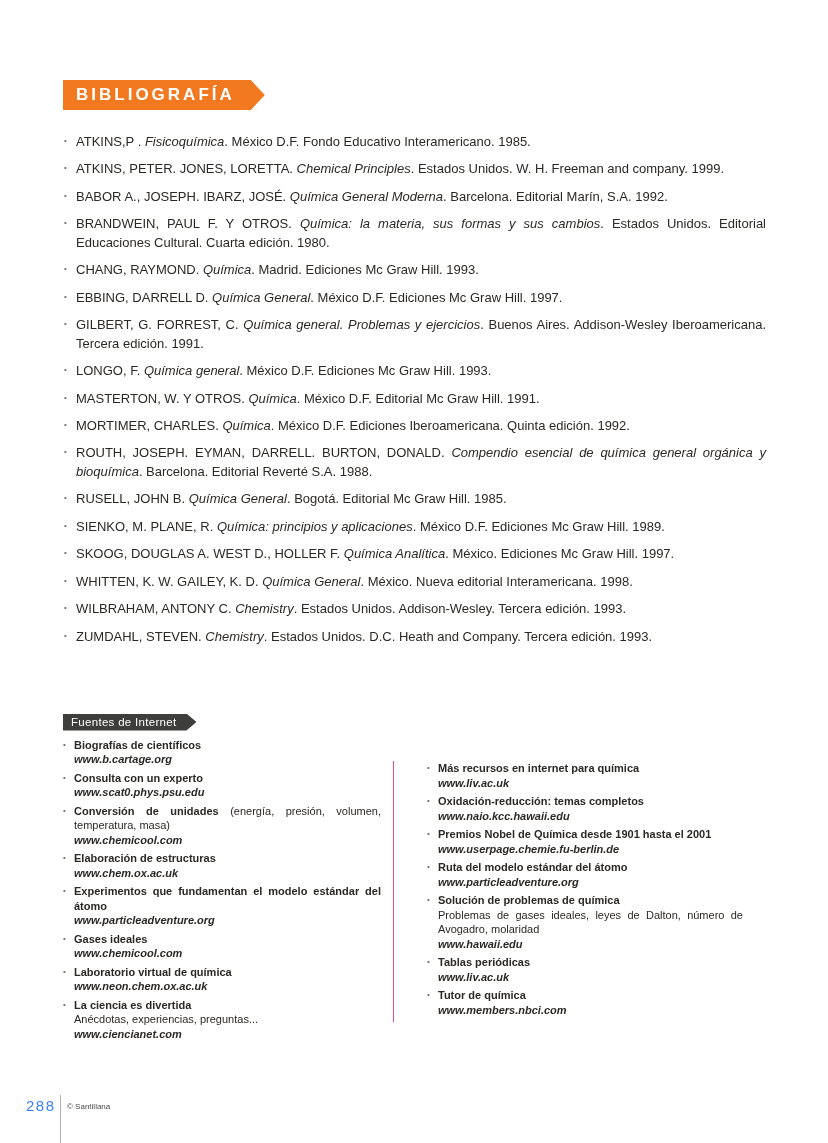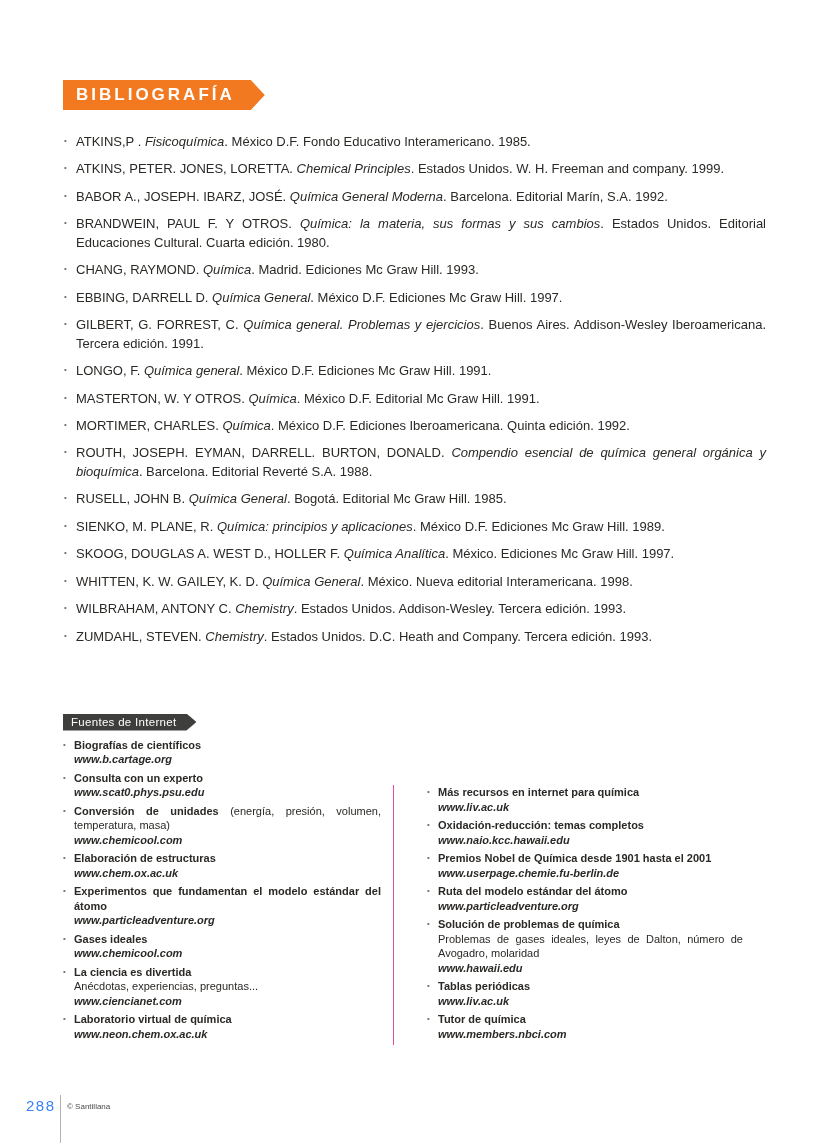--- a/index.html
+++ b/index.html
@@ -37,21 +37,21 @@
   
   .net-section { position:absolute; left:63px; top:712px; width:703px; }
   .net-badge {
     display:inline-flex; align-items:center; height:17px;
     background:#3E3E3D; color:#ffffff;
     font-weight:normal; font-size:11.5px; letter-spacing:0.3px;
     padding:0 20px 0 8px; white-space:nowrap;
     clip-path:polygon(0 0, calc(100% - 10px) 0, 100% 50%, calc(100% - 10px) 100%, 0 100%);
     margin-bottom:7px;
   }
-  .net-columns { display:flex; align-items:flex-end; }
+  .net-columns { display:flex; align-items:center; }
   .net-col { list-style:none; width:330px; padding-right:12px; }
   .net-col-right { border-left:1px solid #ec4899; padding-left:33px; width:350px; padding-right:0; }
   .net-item {
     position:relative; padding-left:11px; margin-bottom:4px;
     font-size:11px; line-height:1.32;
   }
   .net-item::before {
     content:'•'; position:absolute; left:0; top:0;
     color:#6e6e6e; font-size:8px; line-height:14px;
   }
@@ -107,21 +107,21 @@
 
   <li class="bib-item">
     <span class="bib-text"><span>EBBING, DARRELL D. </span><i>Química General</i><span>. México D.F. Ediciones Mc Graw Hill. 1997.</span></span>
   </li>
 
   <li class="bib-item">
     <span class="bib-text"><span>GILBERT, G. FORREST, C. </span><i>Química general. Problemas y ejercicios</i><span>. Buenos Aires. Addison-Wesley Iberoamericana. Tercera edición. 1991.</span></span>
   </li>
 
   <li class="bib-item">
-    <span class="bib-text"><span>LONGO, F. </span><i>Química general</i><span>. México D.F. Ediciones Mc Graw Hill. 1991.</span></span>
+    <span class="bib-text"><span>LONGO, F. </span><i>Química general</i><span>. México D.F. Ediciones Mc Graw Hill. 1993.</span></span>
   </li>
 
   <li class="bib-item">
     <span class="bib-text"><span>MASTERTON, W. Y OTROS. </span><i>Química</i><span>. México D.F. Editorial Mc Graw Hill. 1991.</span></span>
   </li>
 
   <li class="bib-item">
     <span class="bib-text"><span>MORTIMER, CHARLES. </span><i>Química</i><span>. México D.F. Ediciones Iberoamericana. Quinta edición. 1992.</span></span>
   </li>
 
@@ -178,25 +178,25 @@
 
   <li class="net-item">
     <span class="net-text"><span class="net-title">Experimentos que fundamentan el modelo estándar del átomo</span><i class="net-url">www.particleadventure.org</i></span>
   </li>
 
   <li class="net-item">
     <span class="net-text"><span class="net-title">Gases ideales</span><i class="net-url">www.chemicool.com</i></span>
   </li>
 
   <li class="net-item">
+    <span class="net-text"><span class="net-title">Laboratorio virtual de química</span><i class="net-url">www.neon.chem.ox.ac.uk</i></span>
+  </li>
+
+  <li class="net-item">
     <span class="net-text"><span class="net-title">La ciencia es divertida</span><span class="net-desc">Anécdotas, experiencias, preguntas...</span><i class="net-url">www.ciencianet.com</i></span>
-  </li>
-
-  <li class="net-item">
-    <span class="net-text"><span class="net-title">Laboratorio virtual de química</span><i class="net-url">www.neon.chem.ox.ac.uk</i></span>
   </li>
 </ul>
       <ul class="net-col net-col-right">
   <li class="net-item">
     <span class="net-text"><span class="net-title">Más recursos en internet para química</span><i class="net-url">www.liv.ac.uk</i></span>
   </li>
 
   <li class="net-item">
     <span class="net-text"><span class="net-title">Oxidación-reducción: temas completos</span><i class="net-url">www.naio.kcc.hawaii.edu</i></span>
   </li>

